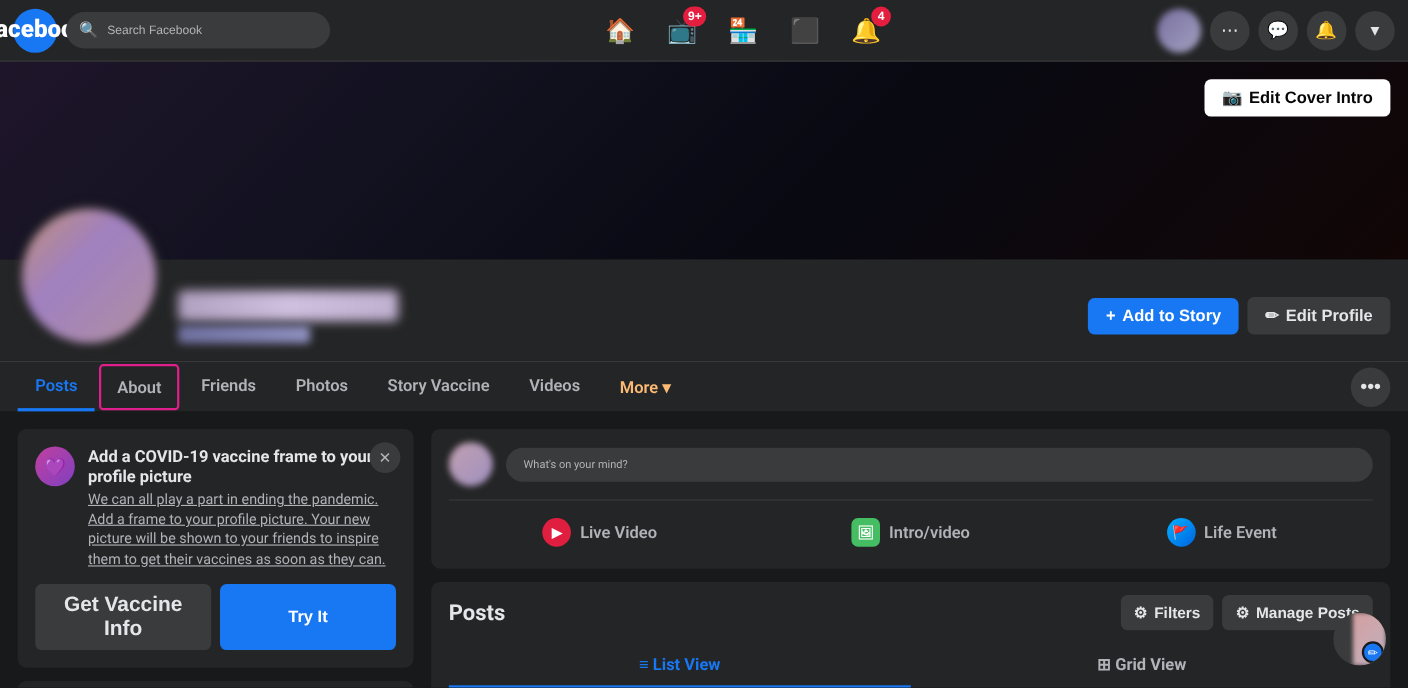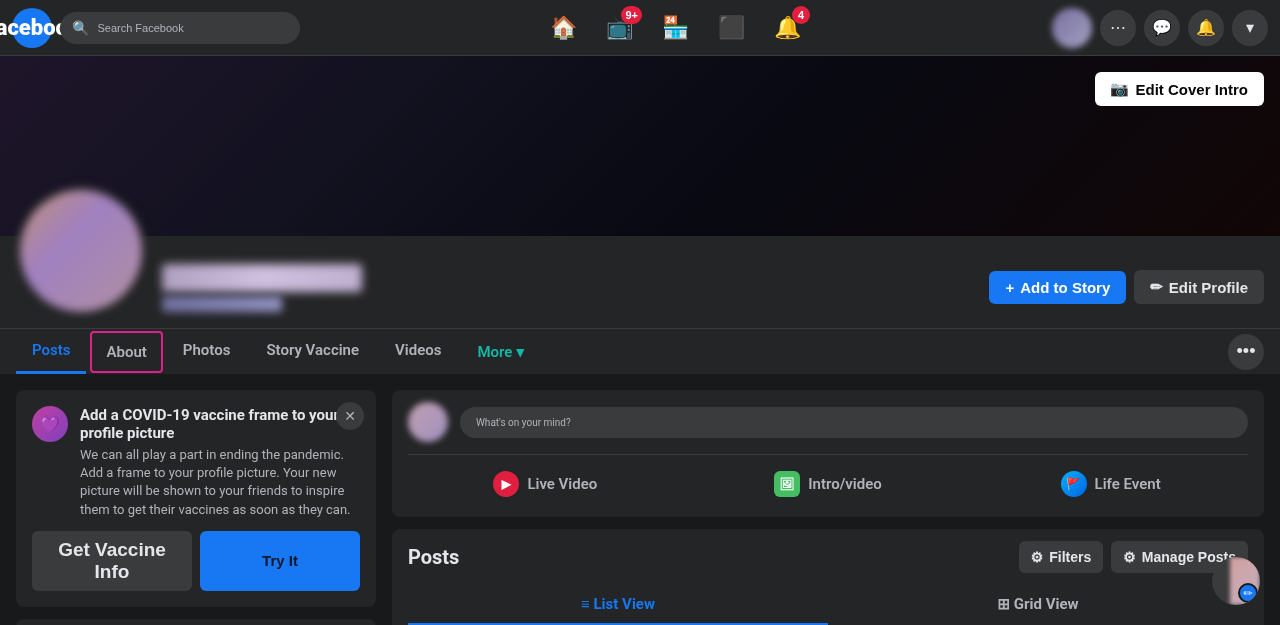--- a/index.html
+++ b/index.html
@@ -244,21 +244,21 @@
     .profile-tab.highlighted {
       border: 2px solid #e01e8c;
       border-radius: 4px;
       padding: 10px 14px;
     }
     .profile-tab-more {
       display: flex; align-items: center; gap: 4px;
       padding: 12px 16px;
       font-size: 15px;
       font-weight: 600;
-      color: #14b8a6;
+      color: #fdba74;
       cursor: pointer;
     }
     .tab-spacer { flex: 1; }
     .more-dots-btn {
       width: 36px; height: 36px;
       border-radius: 50%;
       background: #3a3b3c;
       display: flex; align-items: center; justify-content: center;
       cursor: pointer;
       font-size: 18px;
@@ -307,20 +307,21 @@
     .vaccine-title {
       font-size: 15px;
       font-weight: 700;
       color: #e4e6ea;
       margin-bottom: 4px;
     }
     .vaccine-desc {
       font-size: 13px;
       color: #b0b3b8;
       line-height: 1.4;
+      text-decoration: underline;
     }
     .close-btn {
       position: absolute;
       top: 12px; right: 12px;
       width: 28px; height: 28px;
       border-radius: 50%;
       background: #3a3b3c;
       border: none;
       cursor: pointer;
       display: flex; align-items: center; justify-content: center;
@@ -339,21 +340,21 @@
       border-radius: 6px;
       padding: 8px 12px;
       font-size: 19px;
       font-weight: 600;
       cursor: pointer;
       text-align: center;
     }
     .btn-blue {
       flex: 1;
       background: #1877f2;
-      color: #0f172a;
+      color: #ffffff;
       border: none;
       border-radius: 6px;
       padding: 8px 12px;
       font-size: 15px;
       font-weight: 700;
       cursor: pointer;
       text-align: center;
     }
 
     
@@ -627,20 +628,23 @@
       </div>
     </div>
   </div>
 
   <div class="profile-nav">
     <div class="profile-tab active">
       <span>Posts</span>
     </div>
     <div class="profile-tab highlighted">
       <span>About</span>
+    </div>
+    <div class="profile-tab">
+      <span>Friends</span>
     </div>
     <div class="profile-tab">
       <span>Photos</span>
     </div>
     <div class="profile-tab">
       <span>Story Vaccine</span>
     </div>
     <div class="profile-tab">
       <span>Videos</span>
     </div>

